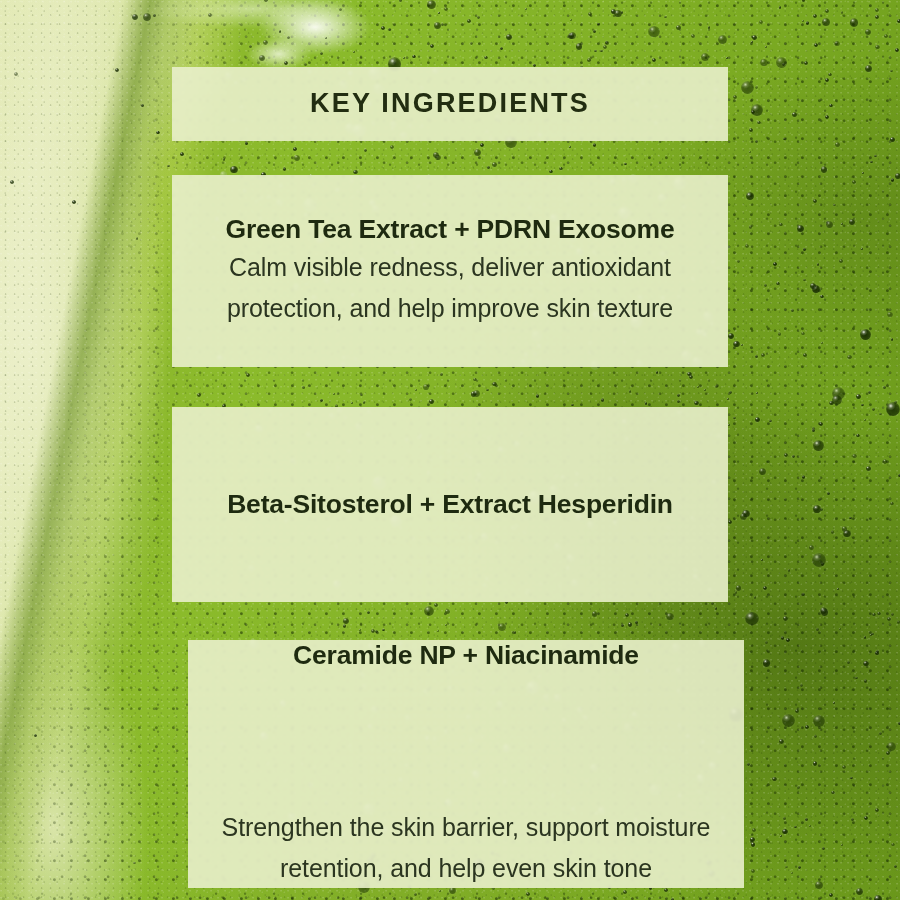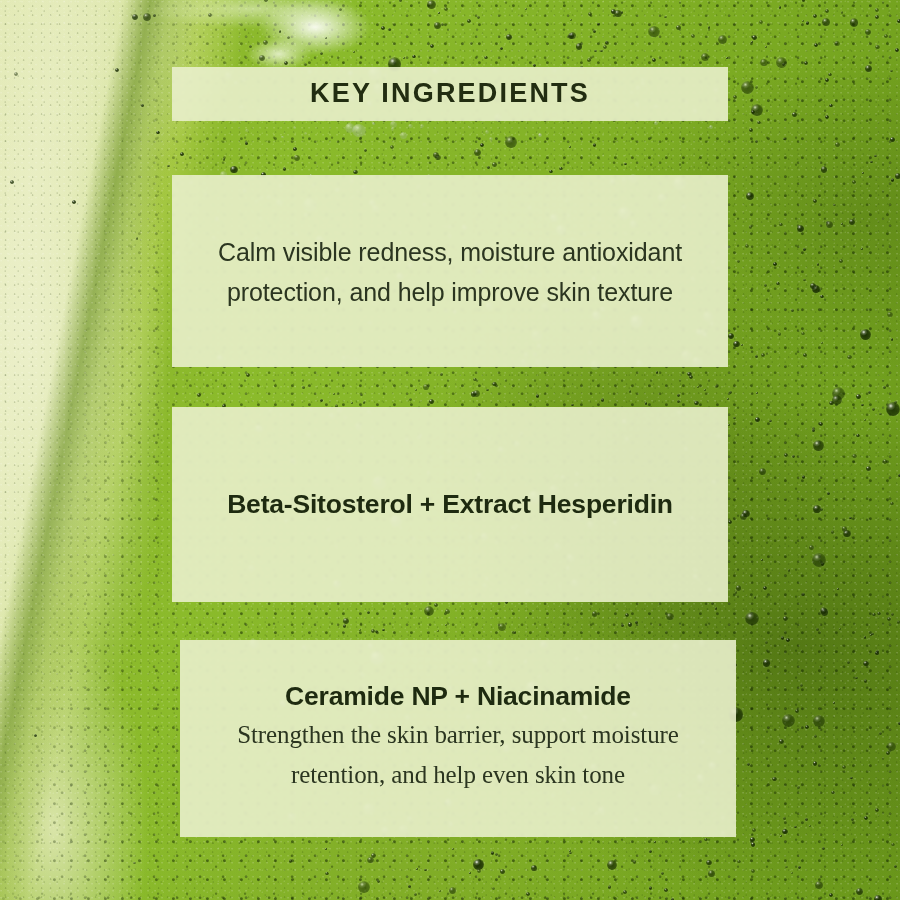--- a/index.html
+++ b/index.html
@@ -146,27 +146,27 @@
     font-size: 25px;
     font-weight: normal;
     color: #2b3520;
     line-height: 1.62;
     letter-spacing: -0.1px;
     margin: 2px 0 0 0;
     max-width: 470px;
   }
 
   
-  #panel-header  { left: 172px; top: 67px;  width: 556px; height: 54px; }
+  #panel-header  { left: 172px; top: 67px;  width: 556px; height: 74px; }
   #panel-ing-1   { left: 172px; top: 175px; width: 556px; height: 192px; }
   #panel-ing-2   { left: 172px; top: 407px; width: 556px; height: 195px; }
-  #panel-ing-3   { left: 180px; top: 640px; width: 556px; height: 197px; }
+  #panel-ing-3   { left: 188px; top: 640px; width: 556px; height: 248px; justify-content: space-between; }
 
   #panel-ing-2 .ing-desc { max-width: 520px; }
-  #panel-ing-3 .ing-desc { max-width: 500px; font-family: Liberation Serif, serif; }
+  #panel-ing-3 .ing-desc { max-width: 500px; }
 </style>
 </head>
 <body>
 
 <div id="canvas">
 
   <div class="bg-layer bg-base"></div>
   <div class="bg-layer bg-swirl-left"></div>
   <div class="bg-layer bg-swirl-left2"></div>
   <div class="bg-layer bg-rib"></div>
@@ -1026,21 +1026,22 @@
       <div class="bubble pale" style="left: 592.028px; top: 310.734px; width: 9.41468px; height: 9.41468px; opacity: 0.7;"></div>
       <div class="bubble pale" style="left: 189.069px; top: 77.1472px; width: 2.67981px; height: 2.67981px; opacity: 0.53;"></div>
       <div class="bubble pale" style="left: 456.918px; top: 770.734px; width: 2.21957px; height: 2.21957px; opacity: 0.47;"></div>
     </div>
 
   <div class="panel" id="panel-header">
     <div class="panel-title">KEY INGREDIENTS</div>
   </div>
 
   <div class="panel" id="panel-ing-1">
-    <p class="ing-desc">Calm visible redness, moisture antioxidant protection, and help improve skin texture</p>
+    <p class="ing-name">Green Tea Extract + PDRN Exosome</p>
+    <p class="ing-desc">Calm visible redness, deliver antioxidant protection, and help improve skin texture</p>
   </div>
 
   <div class="panel" id="panel-ing-2">
     <p class="ing-name">Beta-Sitosterol + Extract Hesperidin</p>
   </div>
 
   <div class="panel" id="panel-ing-3">
     <p class="ing-name">Ceramide NP + Niacinamide</p>
     <p class="ing-desc">Strengthen the skin barrier, support moisture retention, and help even skin tone</p>
   </div>

